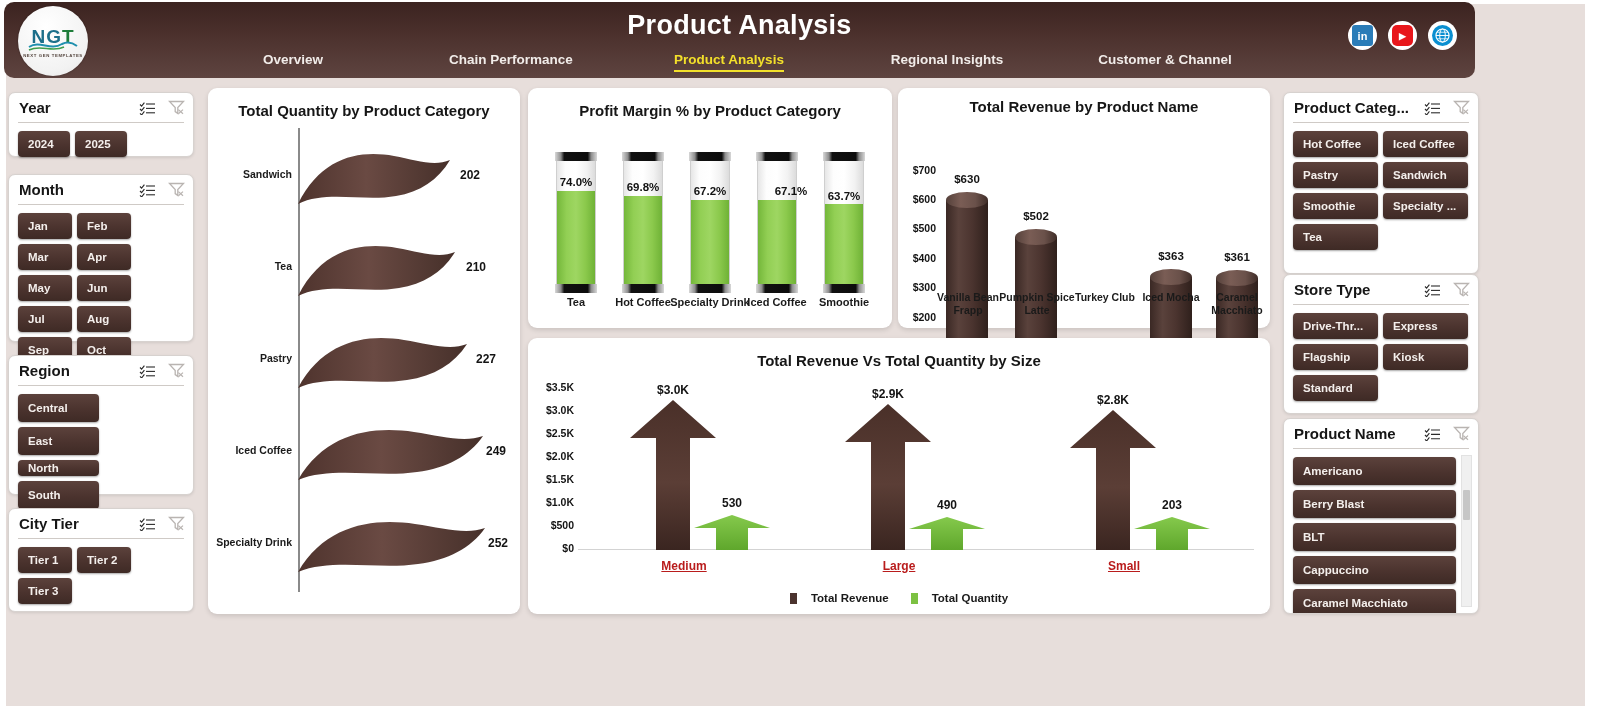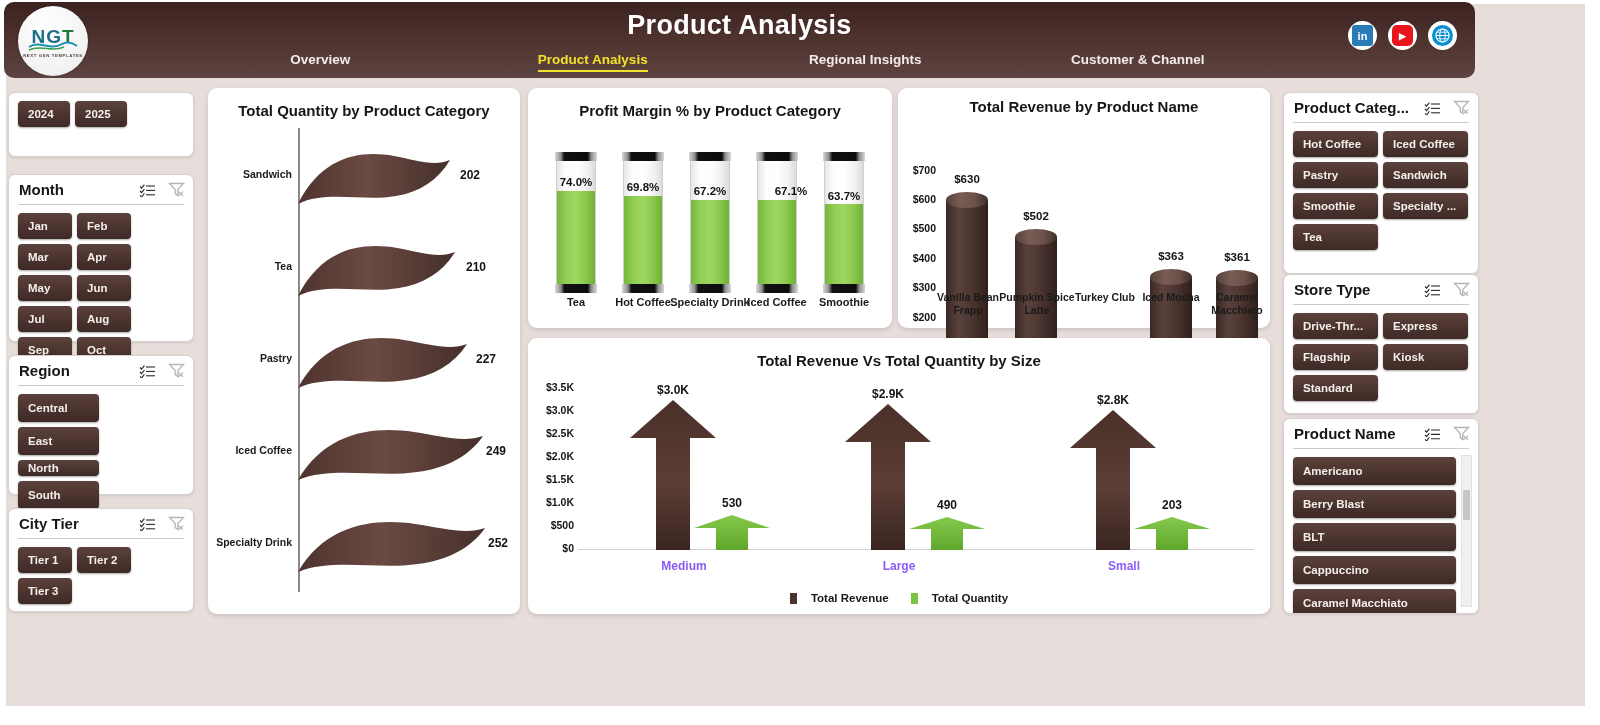--- a/index.html
+++ b/index.html
@@ -95,21 +95,21 @@
               background:linear-gradient(90deg,#54403a 0%,#7a5d55 35%,#6a514a 70%,#3f2d28 100%); }
   .cyl .bot { position:absolute; left:0; right:0; bottom:-8px; height:16px; border-radius:50%;
               background:linear-gradient(90deg,#31221e 0%,#4a3430 50%,#261a17 100%); }
   .cyl .vlab { position:absolute; left:50%; transform:translateX(-50%); top:-19px;
                font:700 11.5px "Liberation Sans", sans-serif; color:#141414; white-space:nowrap; }
   .cyl-xlab { position:absolute; text-align:center; font:700 10.5px "Liberation Sans", sans-serif;
               color:#1a1a1a; line-height:13px; }
 
   
   .arrow-val { position:absolute; text-align:center; font:700 12px "Liberation Sans", sans-serif; color:#141414; }
-  .arrow-xlab { position:absolute; text-align:center; font:700 12px "Liberation Sans", sans-serif; color:#8b5cf6; }
+  .arrow-xlab { position:absolute; text-align:center; font:700 12px "Liberation Sans", sans-serif; color:#b91c1c;text-decoration:underline; }
   #legend { position:absolute; left:0; right:0; bottom:10px; display:flex; justify-content:center;
             gap:22px; align-items:center; }
   #legend .li { display:flex; align-items:center; gap:14px;
                 font:700 11.5px "Liberation Sans", sans-serif; color:#1a1a1a; }
   #legend .sw { width:7px; height:11px; }
 
   
   .scrolltrack { position:absolute; right:6px; top:36px; bottom:6px; width:11px;
                  background:#f0f0f0; border:1px solid #e2e2e2; cursor:pointer; }
   .scrollthumb { position:absolute; left:1px; right:1px; top:34px; height:30px;
@@ -130,20 +130,22 @@
         <path d="M1 10 C13 4, 24 13, 36 7" stroke="#3f9d4c" stroke-width="1.6" fill="none"></path>
       </svg>
       <div class="lg-sub">NEXT GEN TEMPLATES</div>
     </div>
 
     <div id="title">Product Analysis</div>
 
     <div id="nav">
       <div class="tab">
         <span class="txt">Overview</span></div>
+      <div class="tab">
+        <span class="txt">Chain Performance</span></div>
       <div class="tab active">
         <span class="txt">Product Analysis</span></div>
       <div class="tab">
         <span class="txt">Regional Insights</span></div>
       <div class="tab">
         <span class="txt">Customer &amp; Channel</span></div>
     </div>
 
     <div id="social">
       <div class="sbtn s-li">
@@ -160,20 +162,40 @@
             <line x1="1" y1="8" x2="15" y2="8" stroke="#ffffff" stroke-width="1"></line>
             <line x1="2" y1="4.5" x2="14" y2="4.5" stroke="#ffffff" stroke-width=".8"></line>
             <line x1="2" y1="11.5" x2="14" y2="11.5" stroke="#ffffff" stroke-width=".8"></line>
           </svg>
         </div>
         </div>
     </div>
   </div>
 
   <div class="slicer" id="sl-year" style="left:8px; top:92px; width:186px; height:65px;">
+    <div class="sl-head">
+      <div class="sl-title">Year</div>
+      <div class="sl-icons">
+        <span>
+          <svg width="17" height="14" viewBox="0 0 17 14">
+            <path d="M1 3.5 L2.6 5.2 L5.4 1.6" stroke="#2b2b2b" stroke-width="1.1" fill="none"></path>
+            <path d="M1 8 L2.6 9.7 L5.4 6.1" stroke="#2b2b2b" stroke-width="1.1" fill="none"></path>
+            <path d="M1 12.4 L2.6 14 L5.4 10.4" stroke="#2b2b2b" stroke-width="1.1" fill="none"></path>
+            <line x1="7" y1="3" x2="16" y2="3" stroke="#2b2b2b" stroke-width="1.1"></line>
+            <line x1="7" y1="7.4" x2="16" y2="7.4" stroke="#2b2b2b" stroke-width="1.1"></line>
+            <line x1="7" y1="11.8" x2="16" y2="11.8" stroke="#2b2b2b" stroke-width="1.1"></line>
+          </svg></span>
+        <span>
+          <svg width="17" height="15" viewBox="0 0 17 15">
+            <path d="M1.5 1.5 H15.5 L9.8 7.6 V13.4 L7.2 11.6 V7.6 Z" fill="none" stroke="#b9b4b1" stroke-width="1.3"></path>
+            <path d="M10.4 9.6 L15 13.8 M15 9.6 L10.4 13.8" stroke="#b9b4b1" stroke-width="1.2"></path>
+          </svg></span>
+      </div>
+      <div class="sl-rule"></div>
+    </div>
     <div class="chips">
       <div class="chip" style="width:52px;height:26px;">2024</div>
       <div class="chip" style="width:52px;height:26px;">2025</div>
     </div>
   </div>
 
   <div class="slicer" id="sl-month" style="left:8px; top:174px; width:186px; height:168px;">
     <div class="sl-head">
       <div class="sl-title">Month</div>
       <div class="sl-icons">

